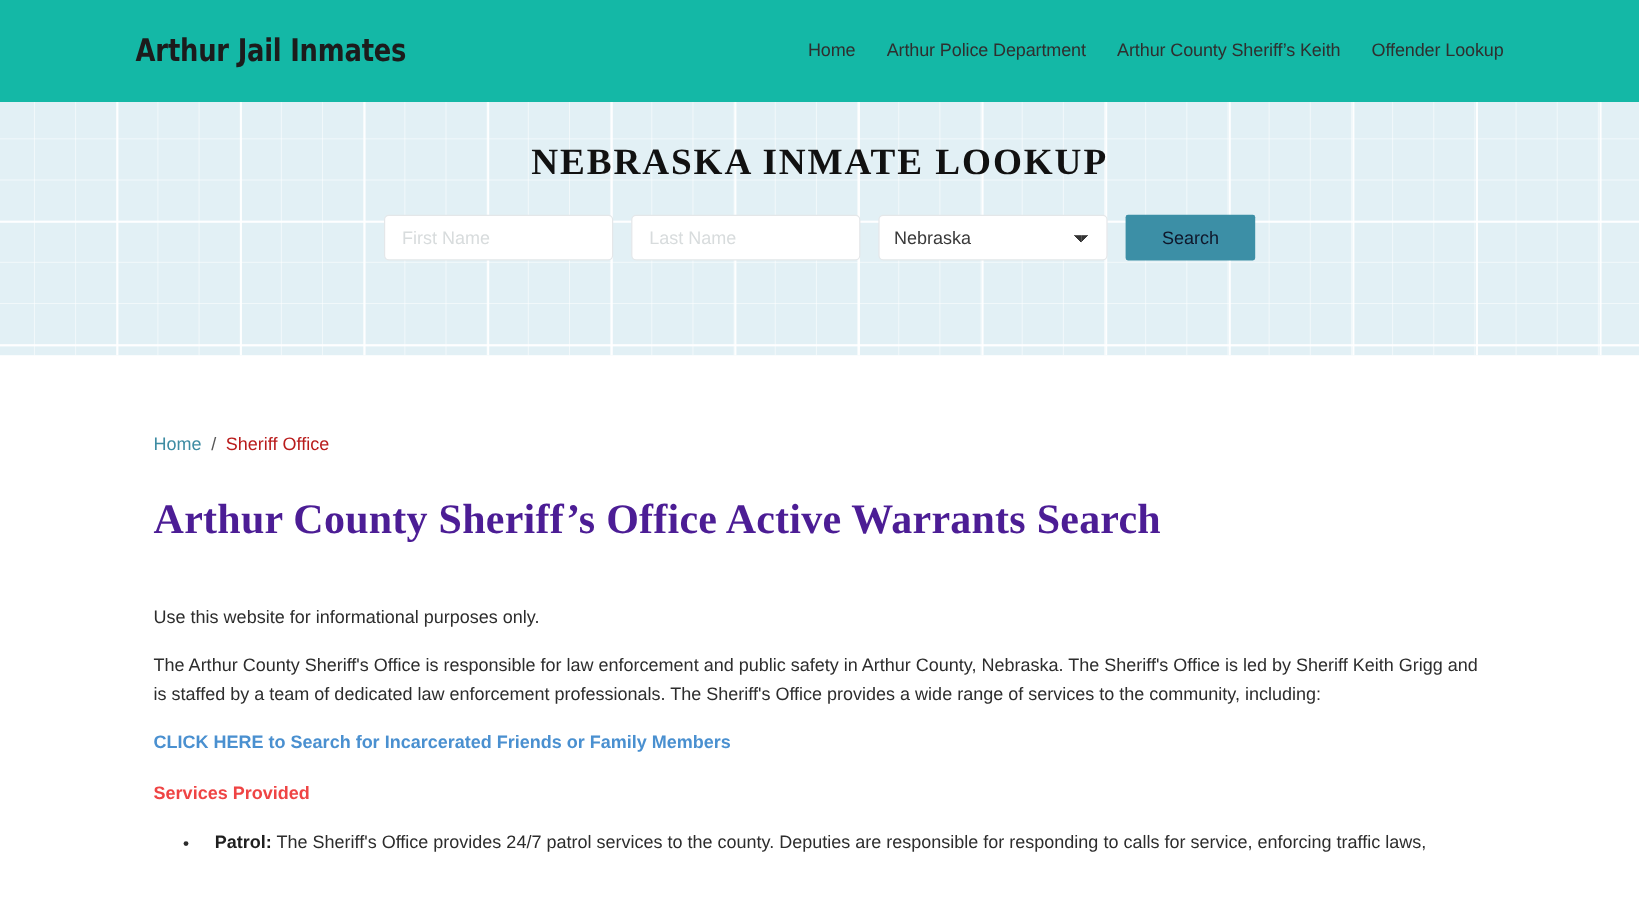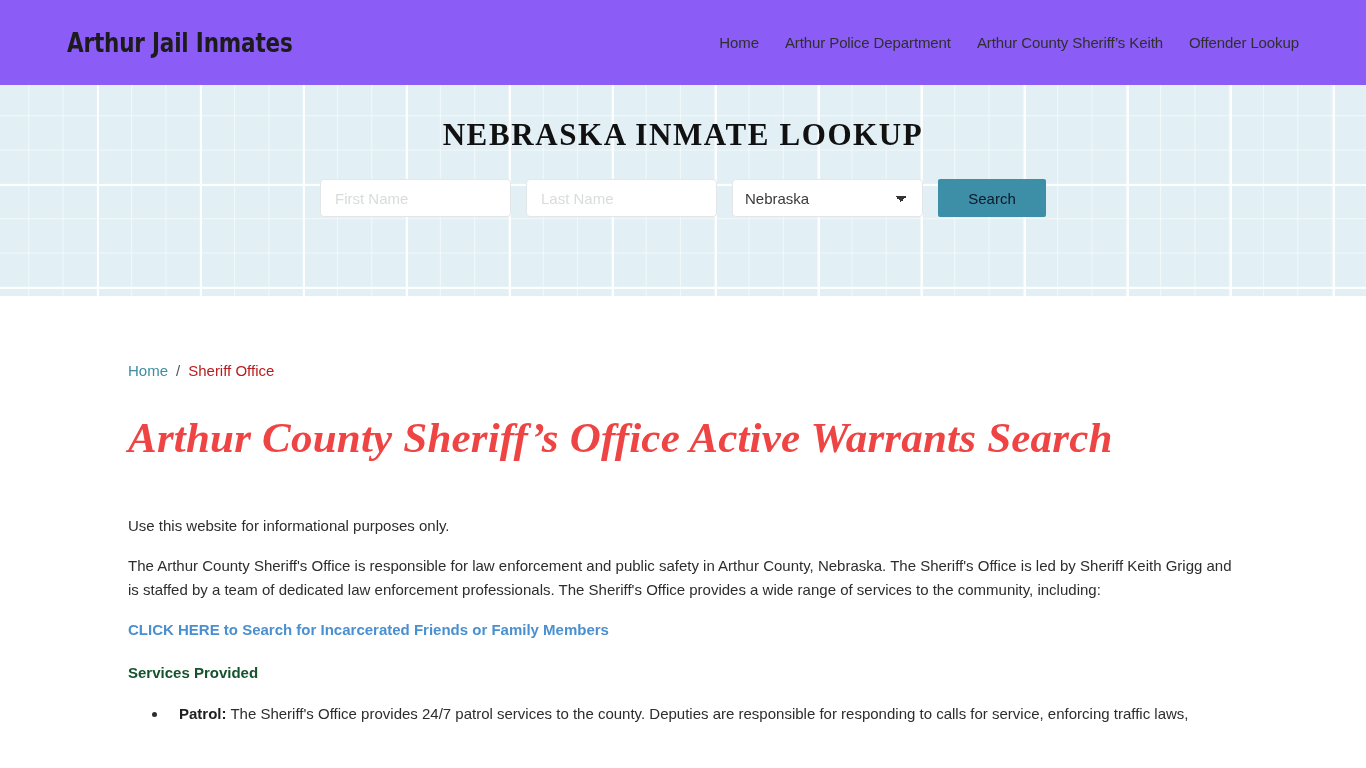--- a/index.html
+++ b/index.html
@@ -10,25 +10,25 @@
     background: #ffffff;
   }
   body {
     font-family: "Liberation Sans", sans-serif;
     color: #222222;
   }
 
   
   .site-header {
     height: 85px;
-    background: #8b5cf6;
+    background: #14b8a6;
     display: flex;
     align-items: center;
     justify-content: space-between;
-    padding: 0 67px;
+    padding: 0 113px;
   }
   .brand {
     font-family: "Liberation Sans Narrow", "DejaVu Sans Condensed", "Liberation Sans", sans-serif;
     font-weight: 700;
     font-size: 26px;
     letter-spacing: -0.2px;
     color: #1c1c1c;
     text-decoration: none;
     white-space: nowrap;
     transform: scaleX(0.92);
@@ -138,27 +138,26 @@
     align-items: center;
     gap: 8px;
   }
   .breadcrumb a { color: #3e8ca3; text-decoration: none; }
   .breadcrumb .sep { color: #555; }
   .breadcrumb .current { color: #b91c1c; }
 
   .page-title {
     font-family: "Liberation Serif", "DejaVu Serif", serif;
     font-weight: 700;
-    font-size: 43px;
+    font-size: 35px;
     line-height: 1.4;
-    color: #ef4444;
+    color: #4c1d95;
     margin: 29px 0 0 0;
     max-width: 1110px;
     letter-spacing: 0.2px;
-    font-style: italic;
   }
 
   .body-text {
     font-size: 15px;
     line-height: 1.6;
     color: #2d2d2d;
     margin: 16px 0 0 0;
     max-width: 1112px;
   }
   .body-text.first { margin-top: 46px; }
@@ -168,21 +167,21 @@
     margin-top: 19px;
     font-size: 15px;
     font-weight: 700;
     color: #4a90d0;
     text-decoration: none;
   }
 
   .section-label {
     font-size: 15px;
     font-weight: 700;
-    color: #14532d;
+    color: #ef4444;
     margin: 26px 0 0 0;
   }
 
   .service-list {
     margin: 21px 0 0 0;
     padding-left: 40px;
     list-style: disc;
   }
   .service-list li {
     font-size: 15px;

